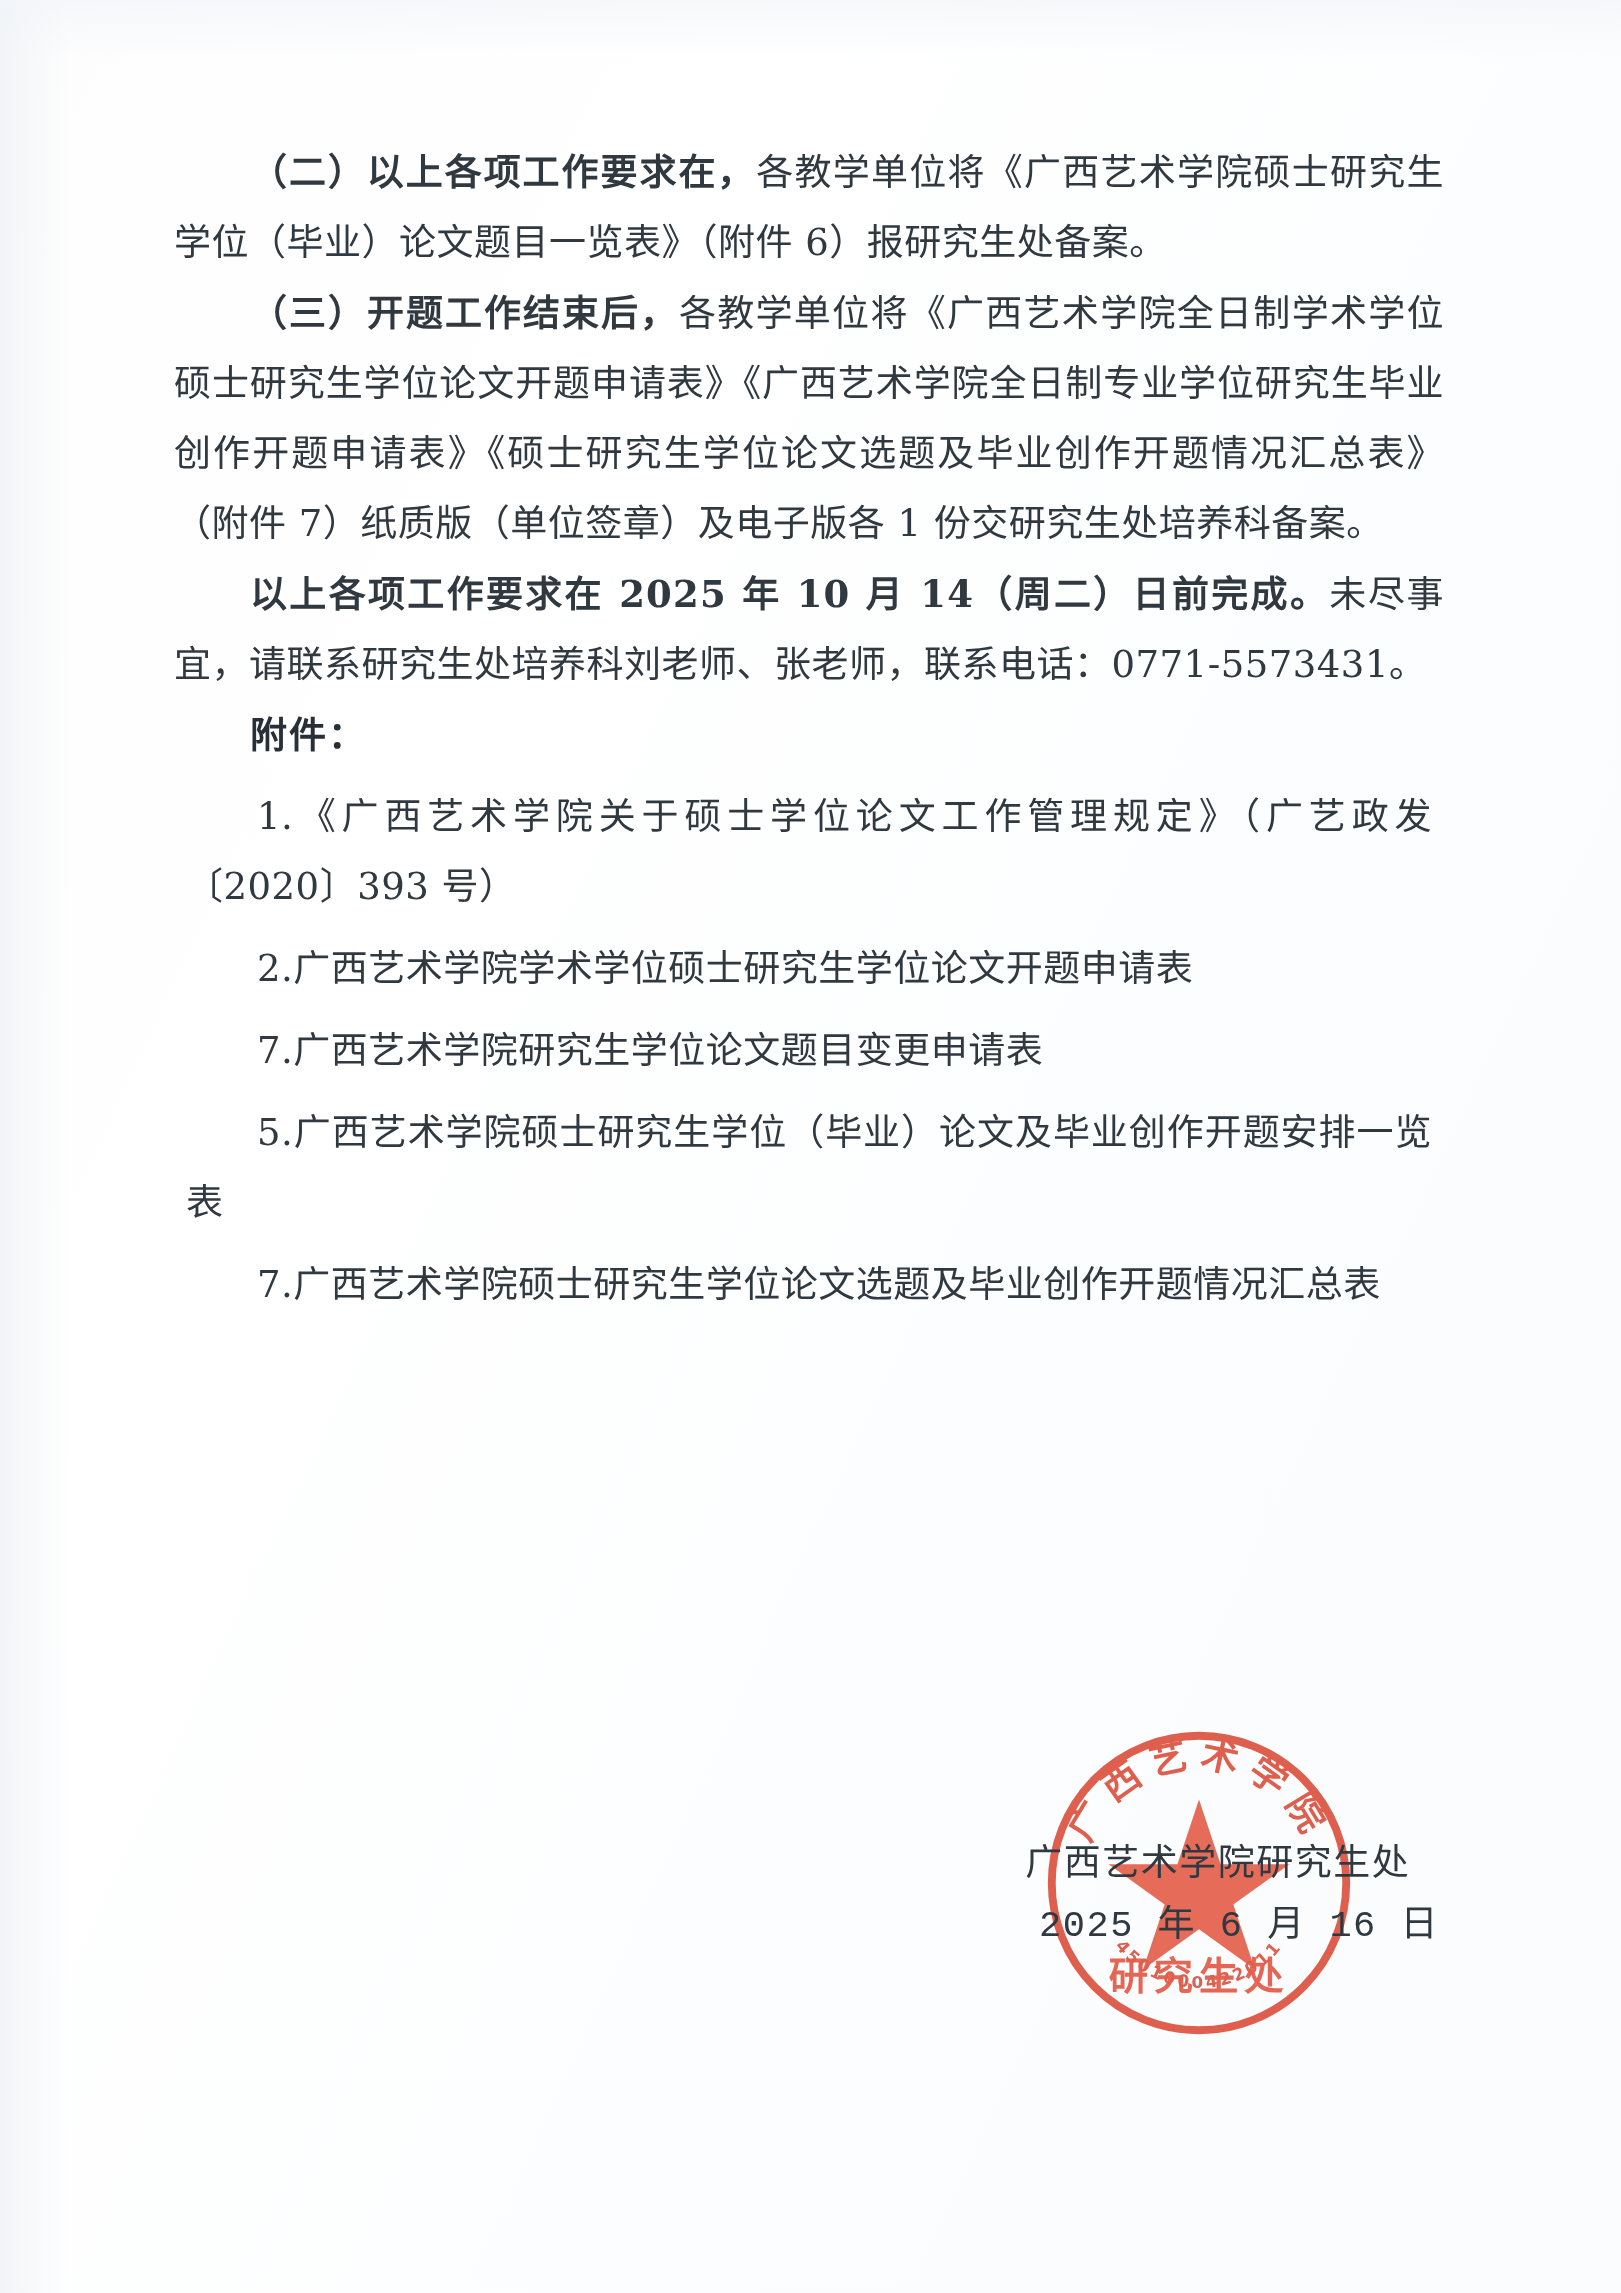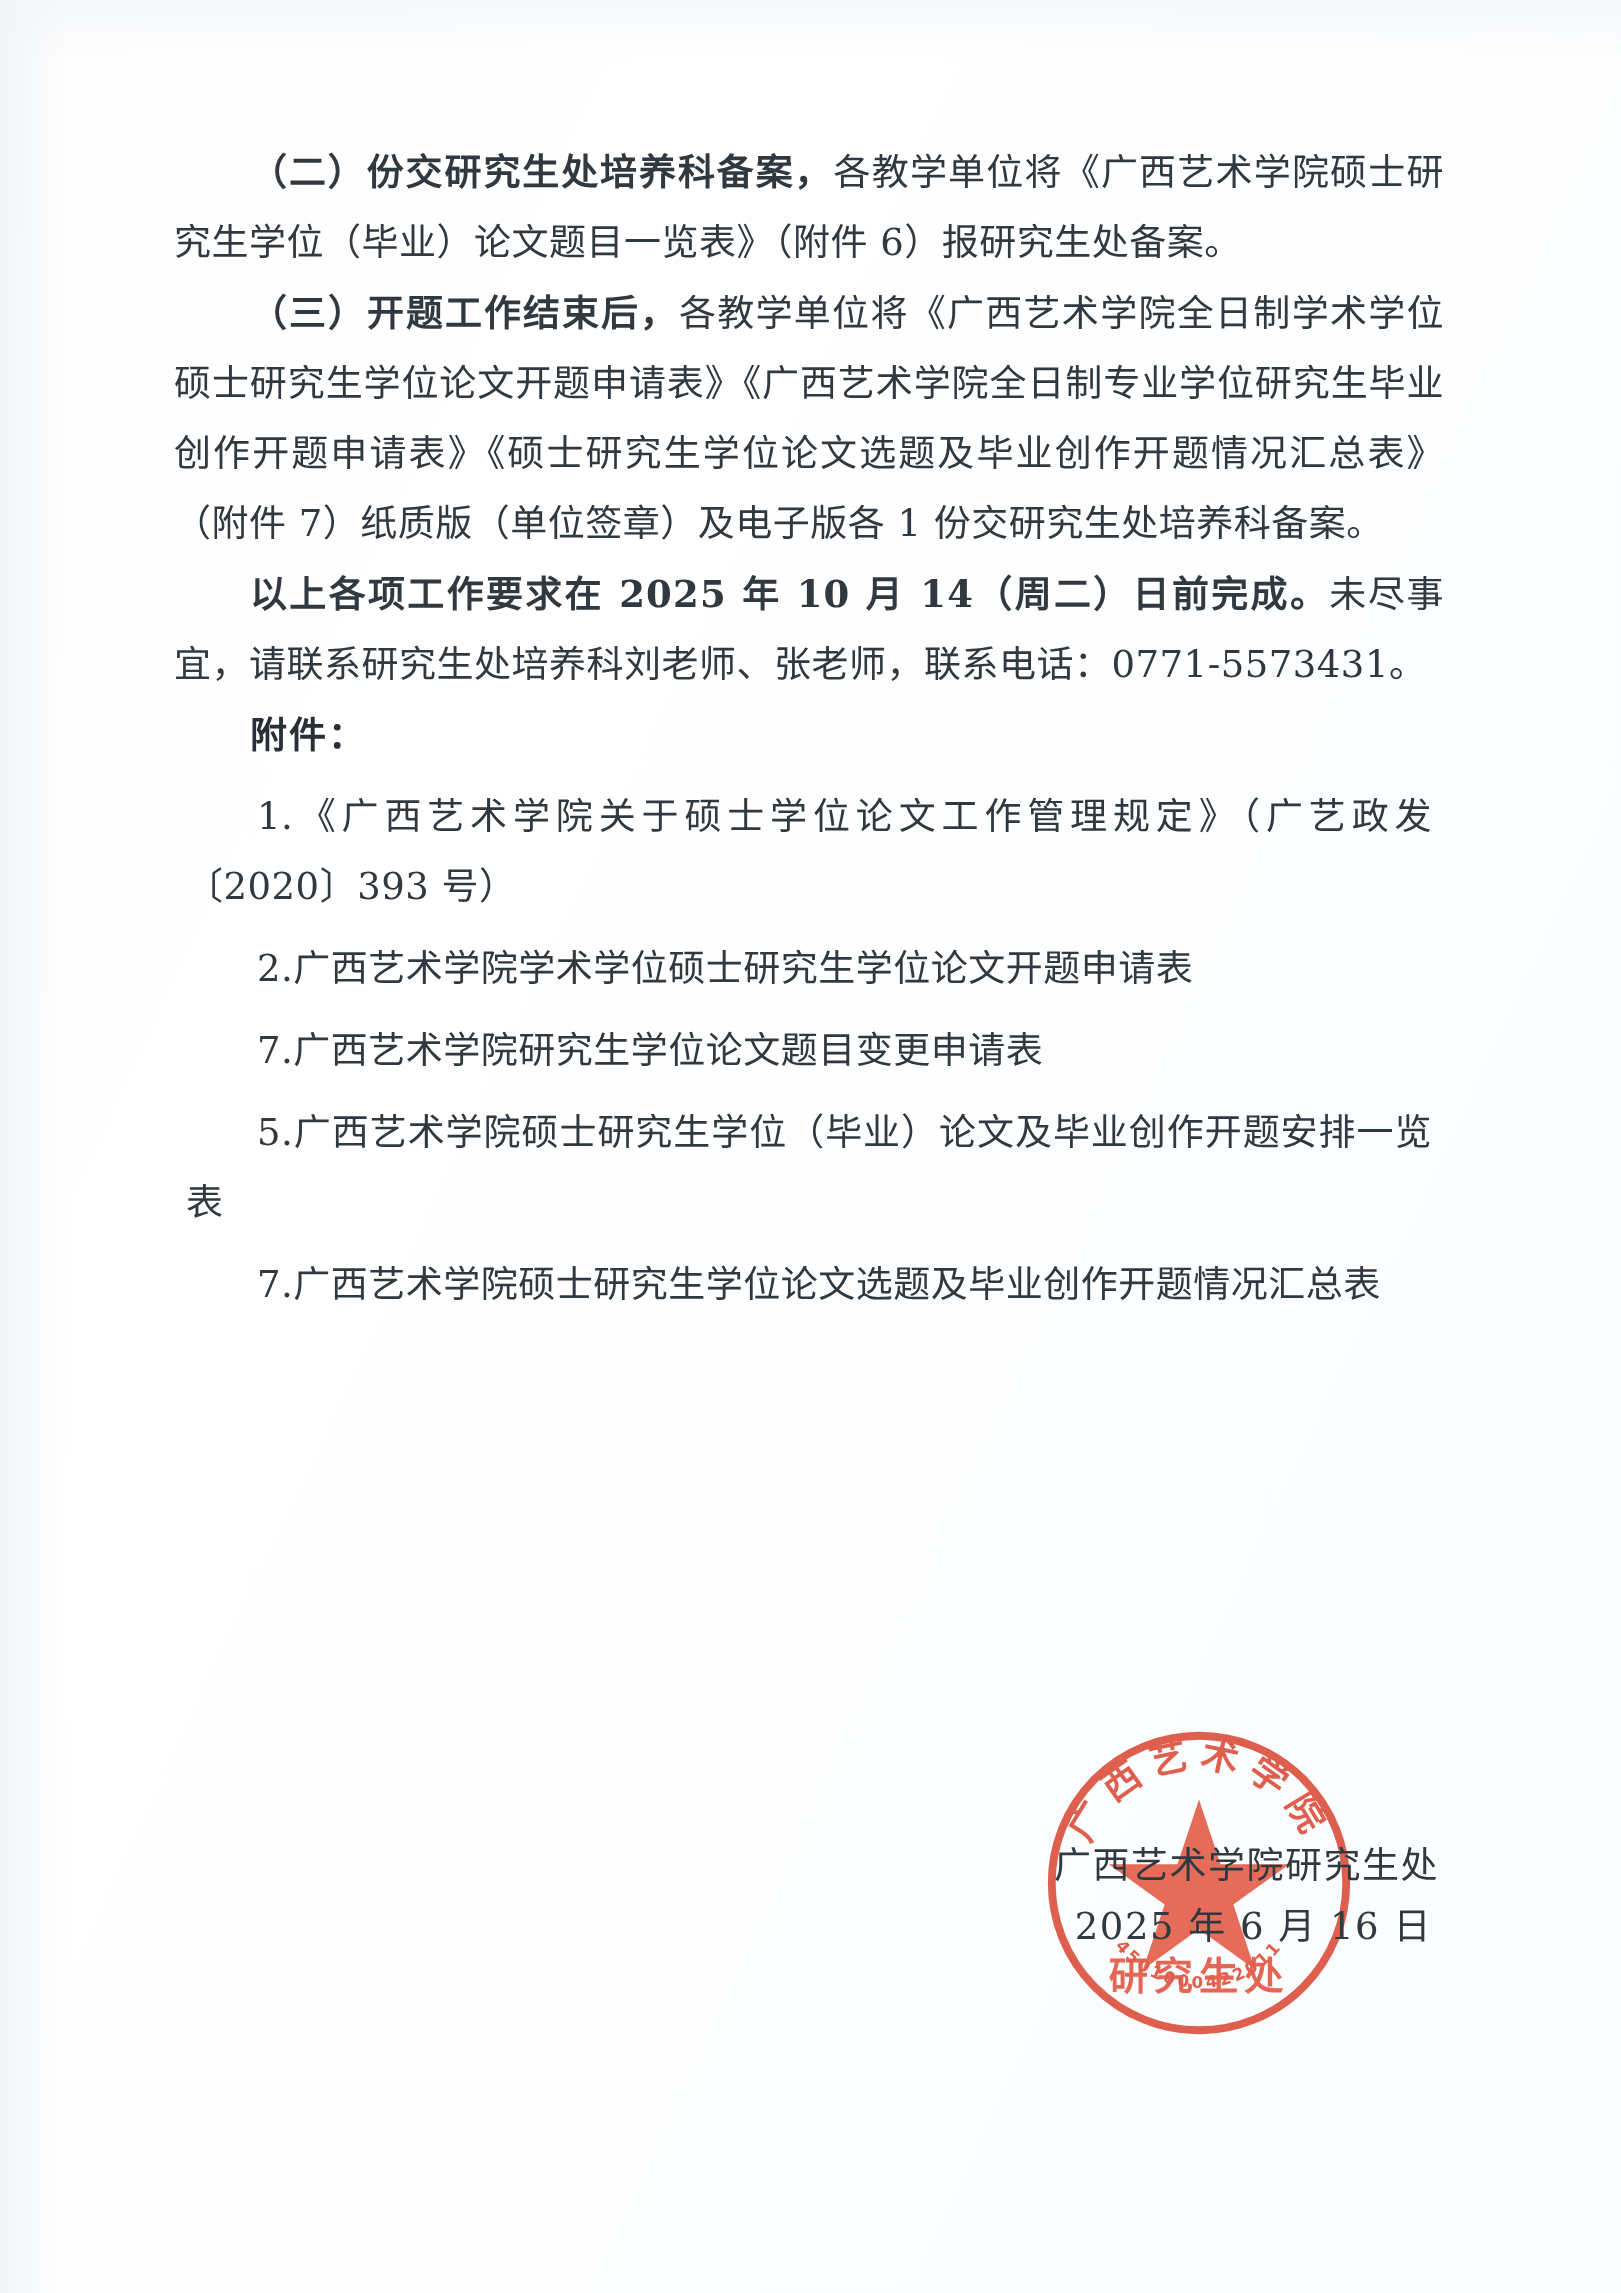--- a/index.html
+++ b/index.html
@@ -87,22 +87,23 @@
     text-justify: inter-ideograph;
     margin: 12px;
     color: #303840;
   }
 
   
   .sign-block {
     position: absolute;
     right: 182px;
     top: 1835px;
-    text-align: center;
+    text-align: left;
     z-index: 6;
+    font-family: Liberation Mono, monospace;
   }
   .sign-line {
     font-size: 37px;
     line-height: 61px;
     letter-spacing: 1.5px;
     color: #303840;
     white-space: nowrap;
   }
   .sign-date {
     font-size: 37px;
@@ -151,21 +152,21 @@
 </style>
 </head>
 <body>
 
 <div class="page">
   <div class="scan-tint-left"></div>
   <div class="scan-tint-top"></div>
 
   <div class="content">
 
-    <p class="para indent"><span class="bold-seg">（二）份交研究生处培养科备案，</span><span>各教学单位将《广西艺术学院硕士研究生学位（毕业）论文题目一览表》（附件 6）报研究生处备案。</span></p>
+    <p class="para indent"><span class="bold-seg">（二）以上各项工作要求在，</span><span>各教学单位将《广西艺术学院硕士研究生学位（毕业）论文题目一览表》（附件 6）报研究生处备案。</span></p>
 
     <p class="para indent"><span class="bold-seg">（三）开题工作结束后，</span><span>各教学单位将《广西艺术学院全日制学术学位硕士研究生学位论文开题申请表》《广西艺术学院全日制专业学位研究生毕业创作开题申请表》《硕士研究生学位论文选题及毕业创作开题情况汇总表》（附件 7）纸质版（单位签章）及电子版各 1 份交研究生处培养科备案。</span></p>
 
     <p class="para indent"><span class="bold-seg">以上各项工作要求在 2025 年 10 月 14（周二）日前完成。</span><span>未尽事宜，请联系研究生处培养科刘老师、张老师，联系电话：0771-5573431。</span></p>
 
     <p class="heading-bold">附件：</p>
 
     <p class="attach-item">1.《广西艺术学院关于硕士学位论文工作管理规定》（广艺政发〔2020〕393 号）</p>
     <p class="attach-item">2.广西艺术学院学术学位硕士研究生学位论文开题申请表</p>
     <p class="attach-item">7.广西艺术学院研究生学位论文题目变更申请表</p>

